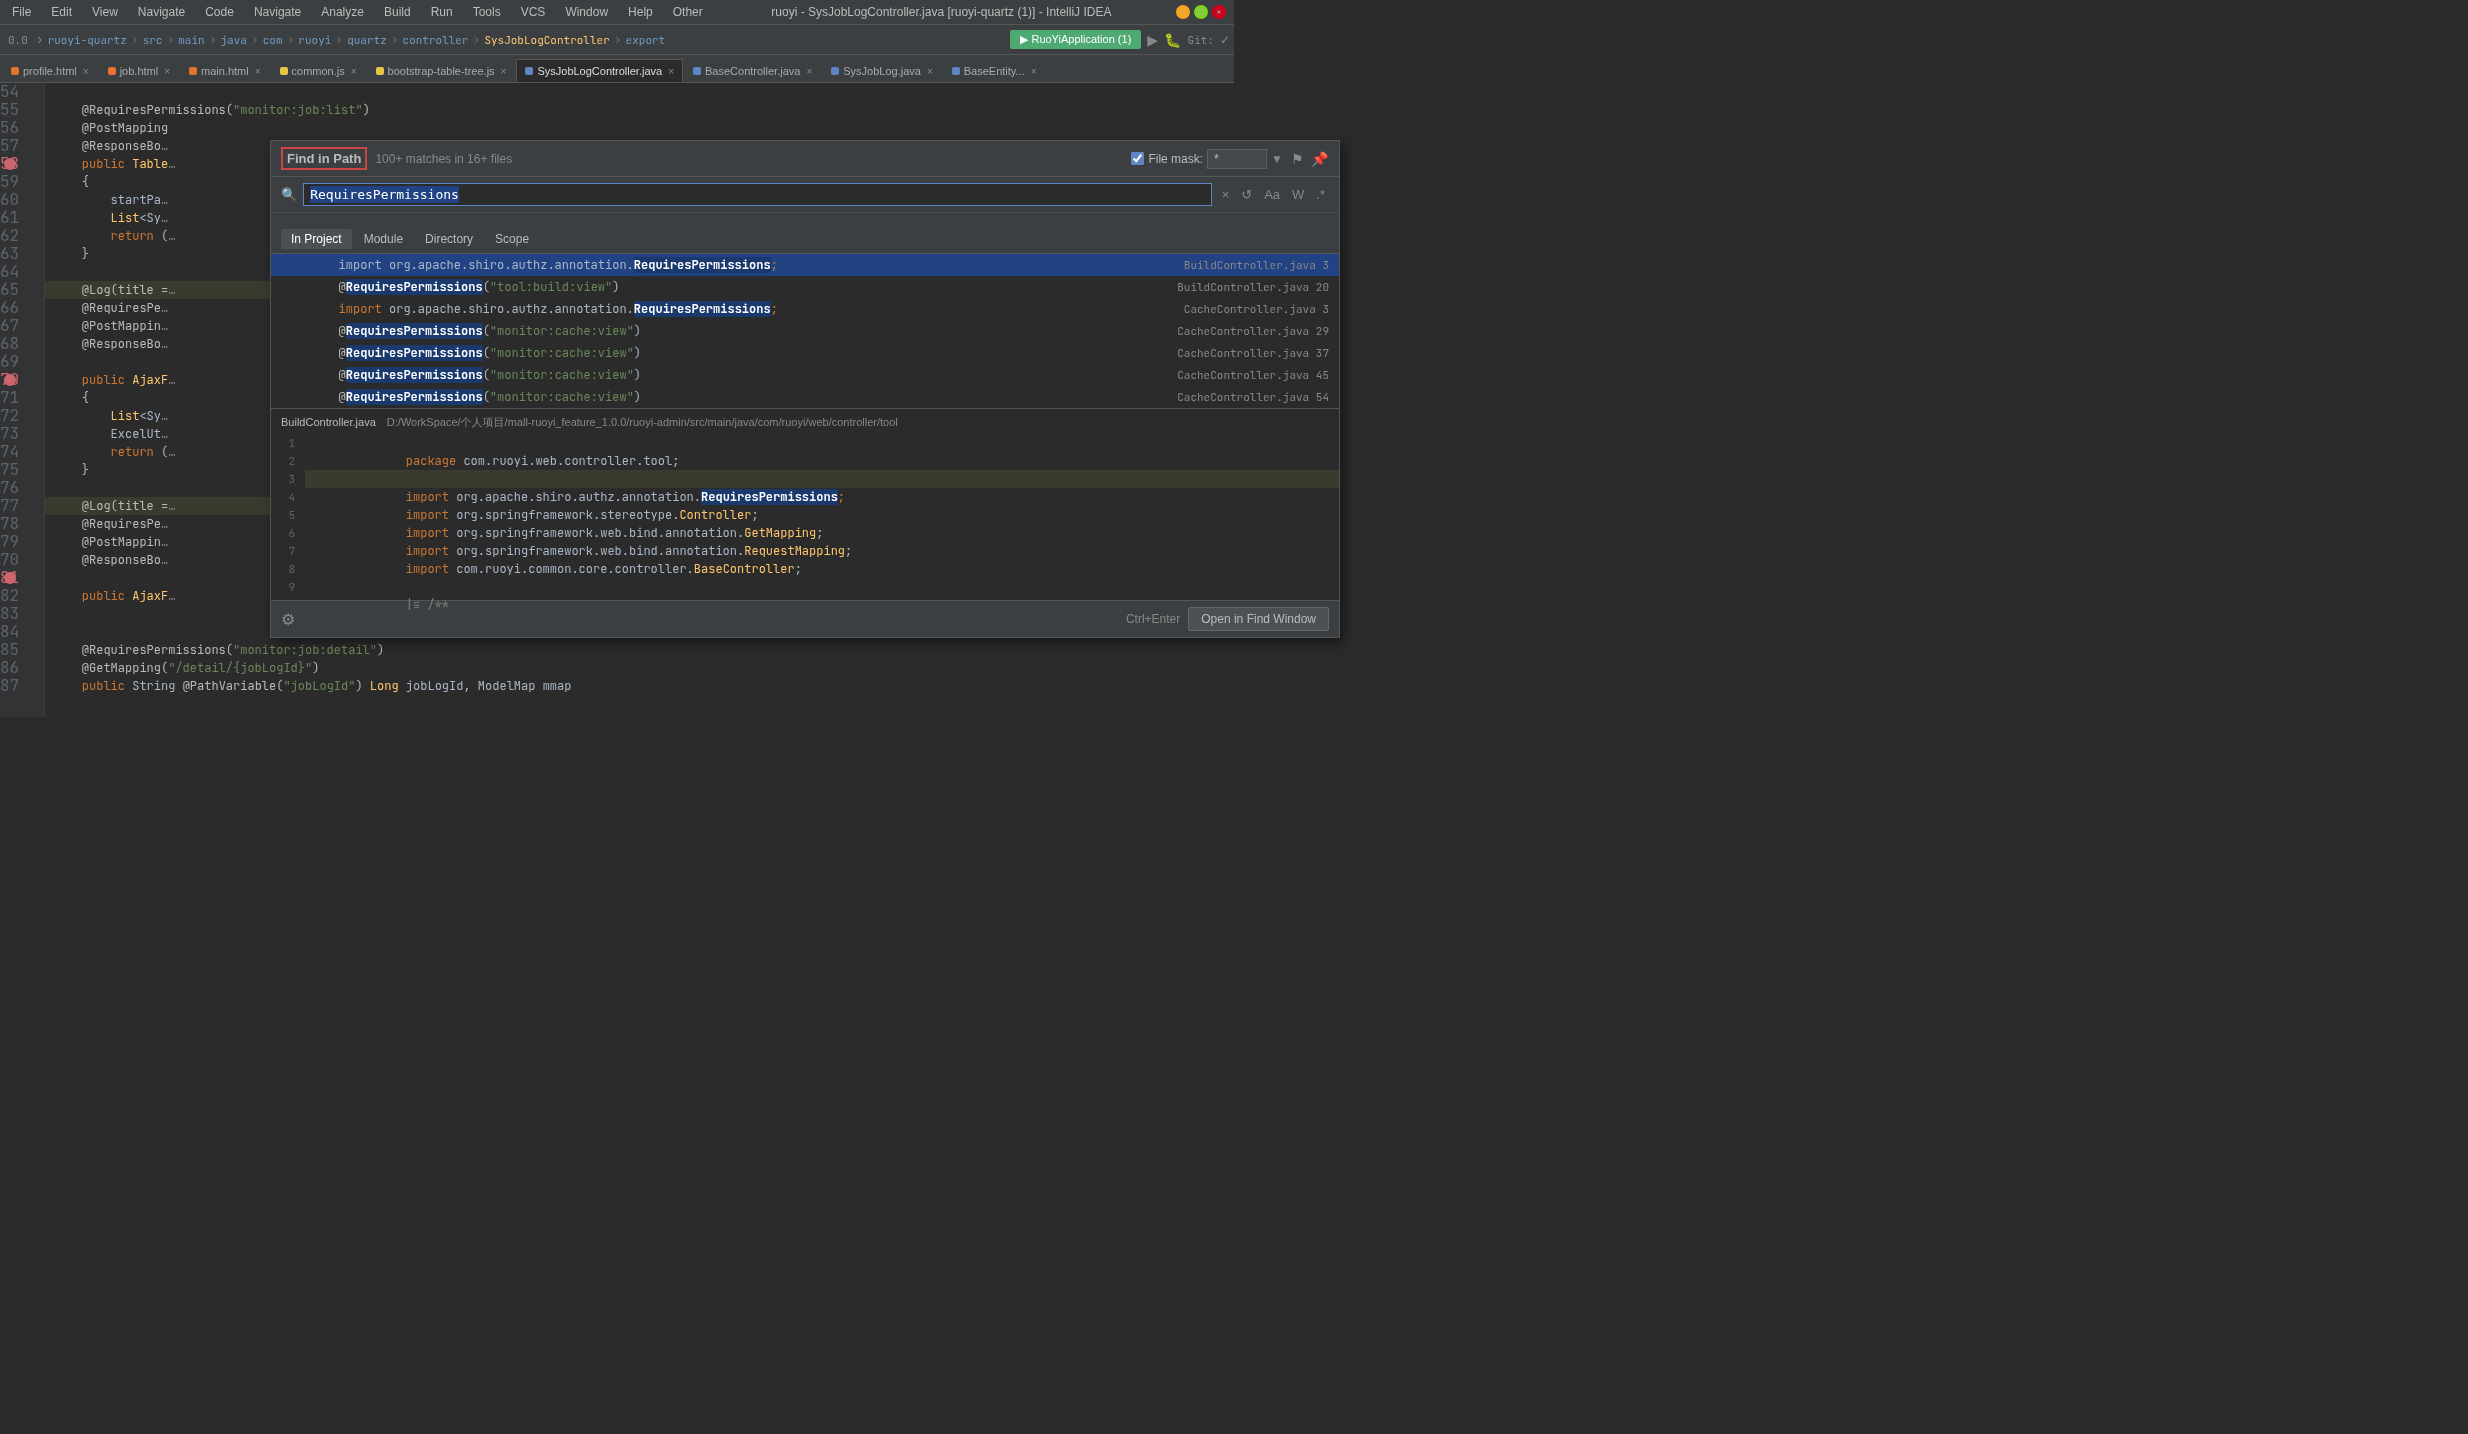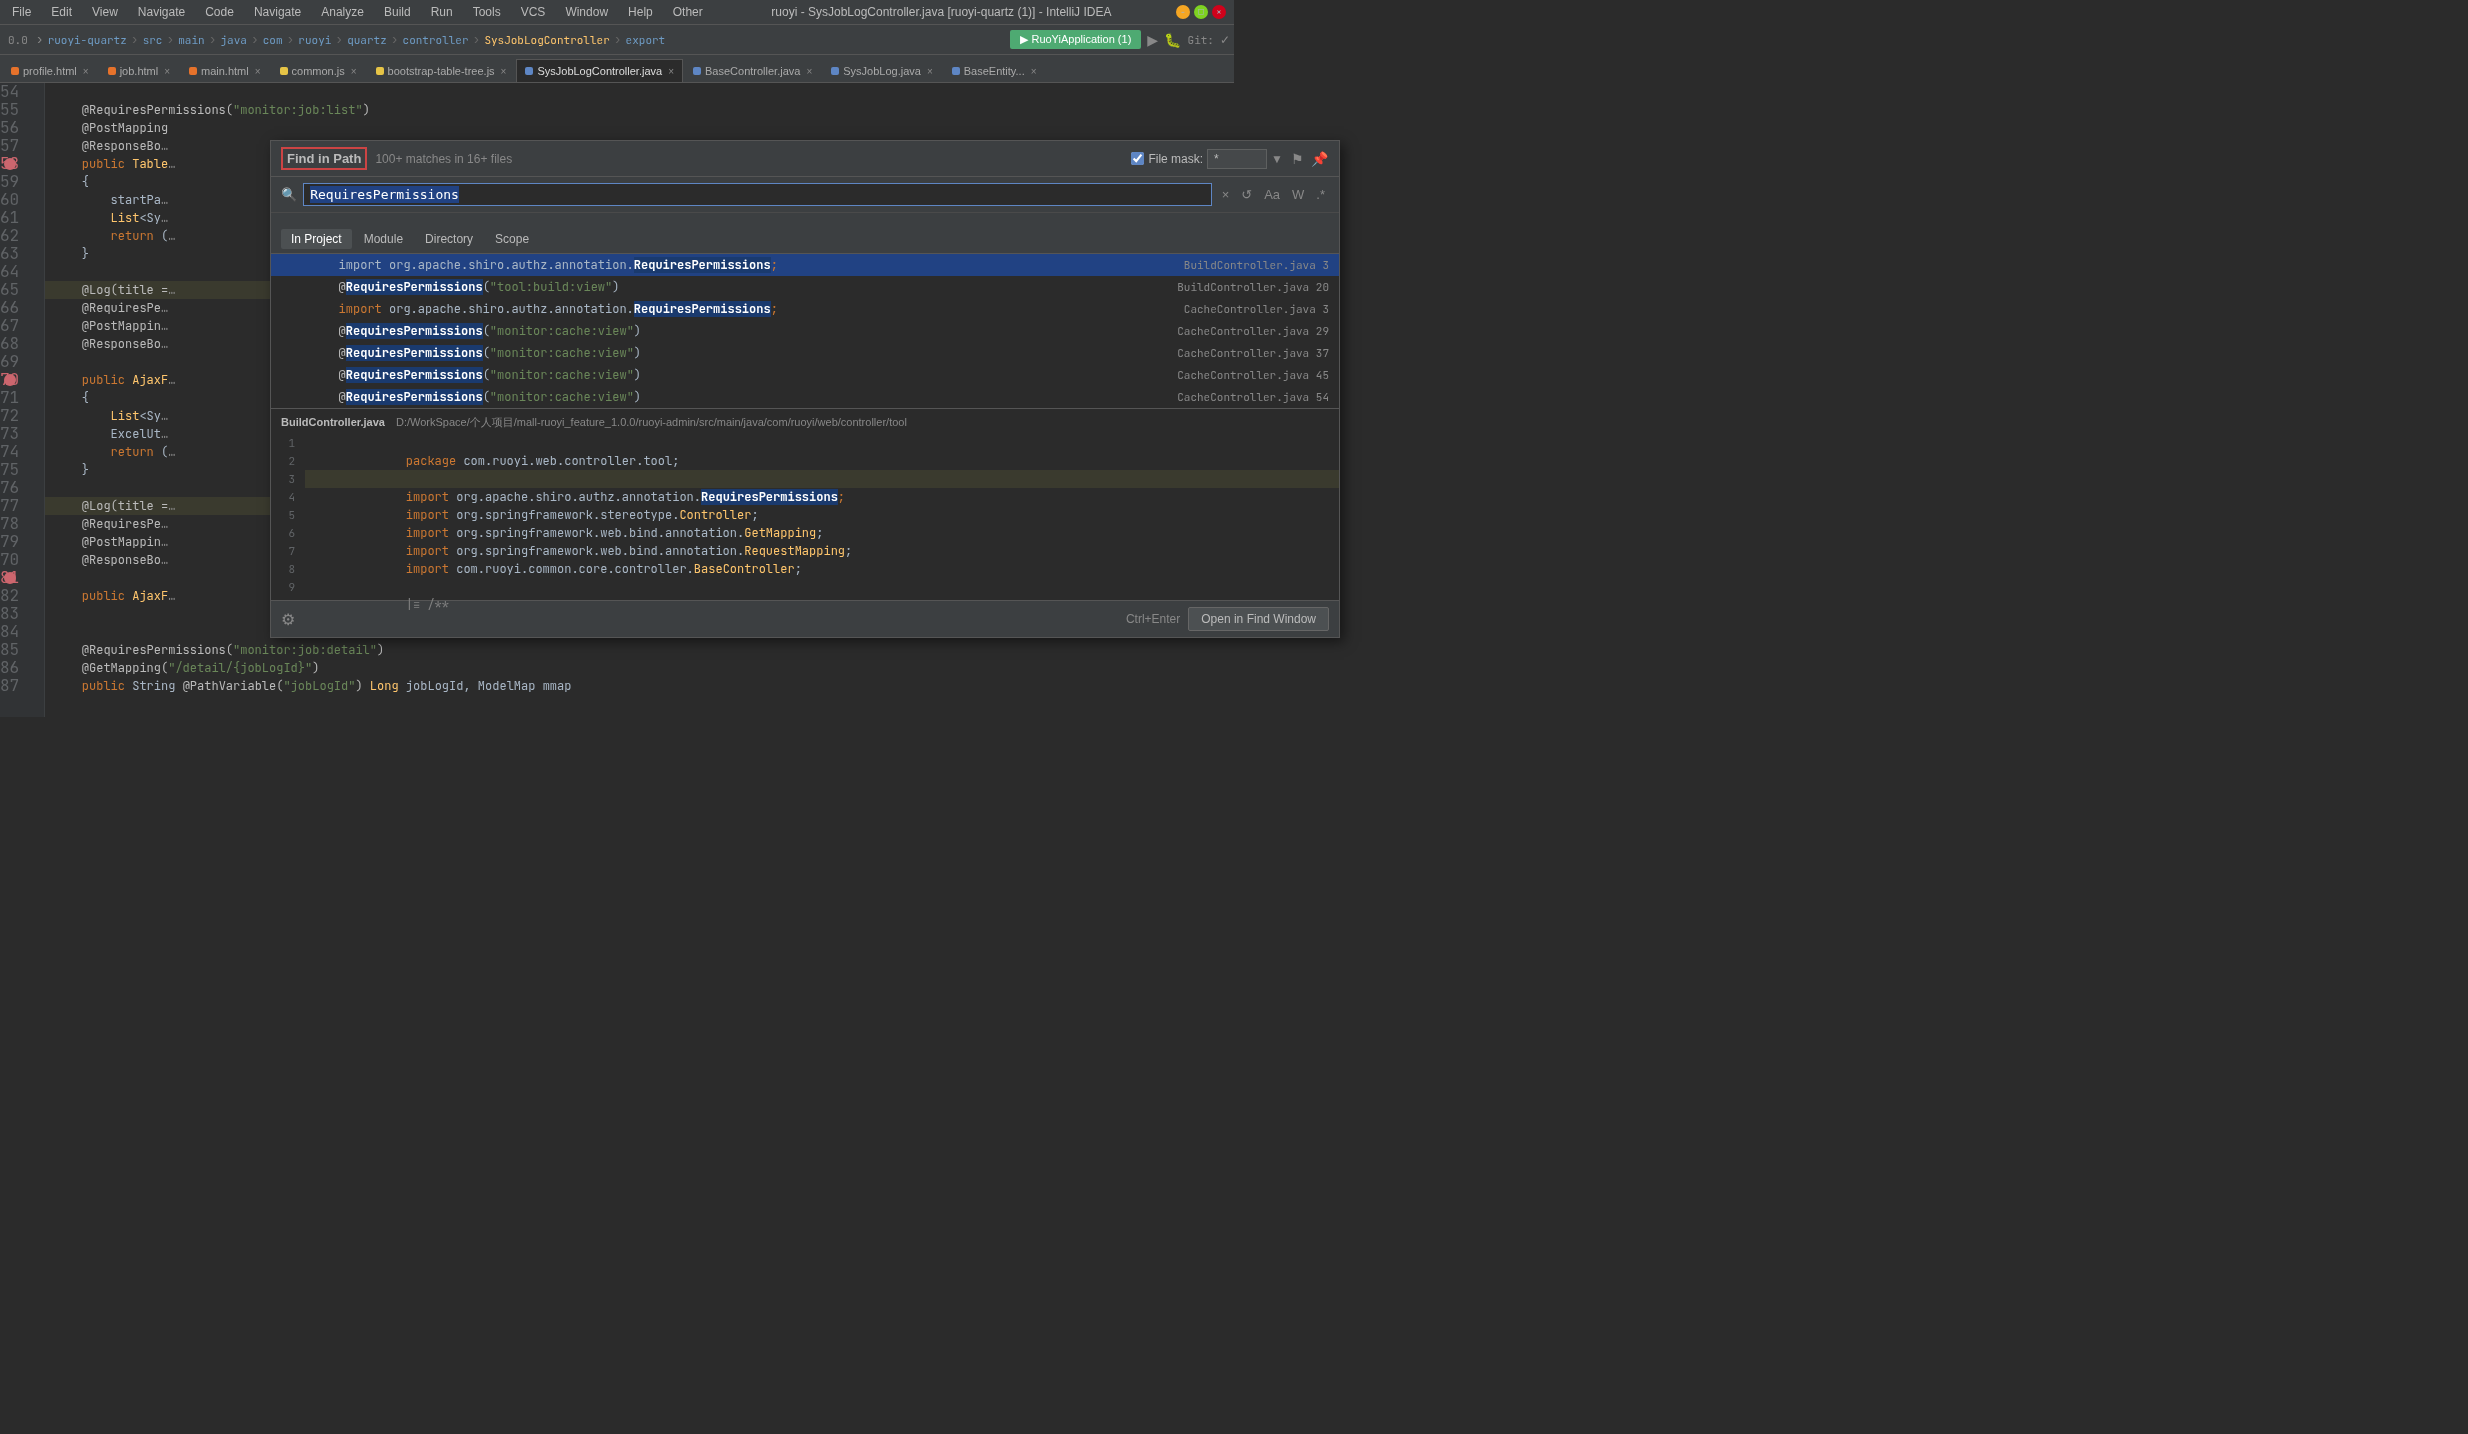--- a/index.html
+++ b/index.html
@@ -321,21 +321,21 @@
       padding: 4px 0;
     }
     .preview-file-path {
       font-family: 'Segoe UI', sans-serif;
       font-size: 11px;
       color: #888;
       padding: 2px 10px 4px;
       white-space: nowrap;
       overflow: hidden;
     }
-    .preview-file-name { color: #bbb; font-weight: bold; margin-top: 16px; }
+    .preview-file-name { color: #bbb; font-weight: normal; margin-top: 16px; }
     .preview-code-area {
       display: flex;
     }
     .preview-gutter {
       width: 30px;
       background: #2b2b2b;
       padding-right: 6px;
       text-align: right;
       flex-shrink: 0;
     }

